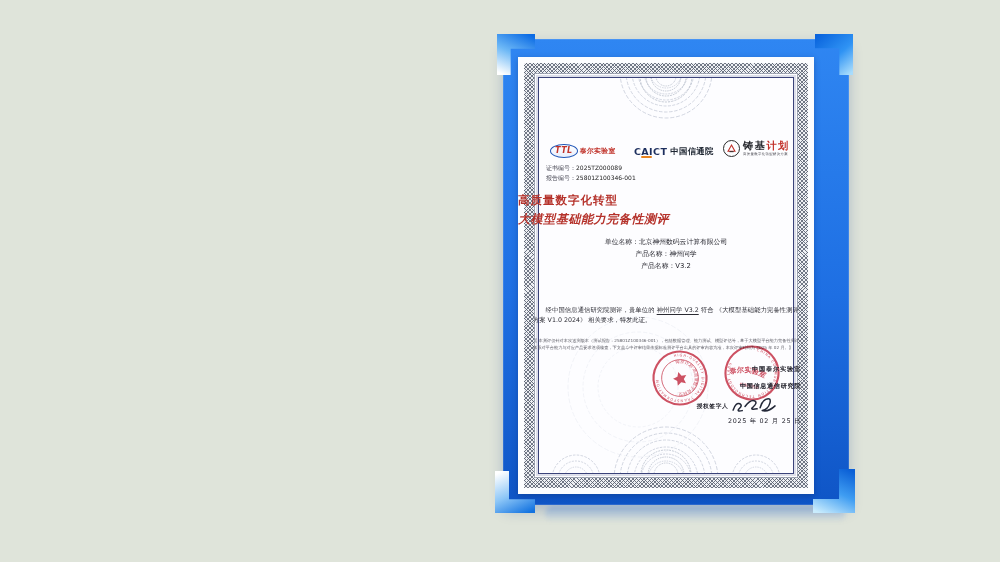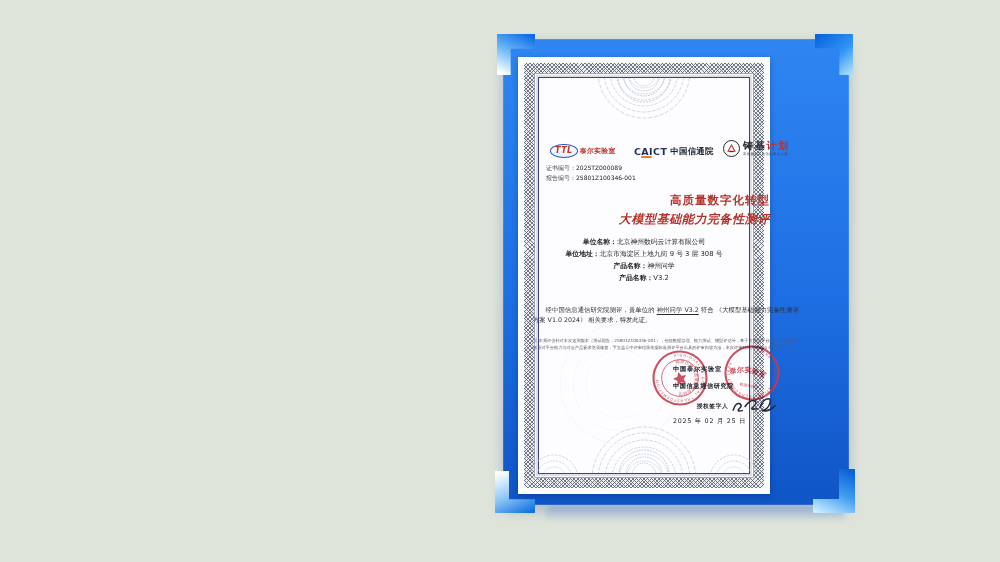--- a/index.html
+++ b/index.html
@@ -29,21 +29,21 @@
     clip-path:polygon(0 0,100% 0,100% 100%,64% 100%,64% 35%,0 35%);
     background:linear-gradient(140deg,#0a64dd 5%,#2f93f4 55%,#a8dcfc 95%);}
   .corner.bl{left:495px;top:471px;width:40px;height:42px;
     clip-path:polygon(0 0,35% 0,35% 67%,100% 67%,100% 100%,0 100%);
     background:linear-gradient(155deg,#ffffff 6%,#8cc6f7 52%,#1272e0 95%);}
   .corner.br{left:813px;top:469px;width:42px;height:44px;
     clip-path:polygon(62% 0,100% 0,100% 100%,0 100%,0 68%,62% 68%);
     background:linear-gradient(205deg,#0a5fd6 5%,#3f9df2 50%,#c9ecfd 95%);}
   
   .paper{
-    position:absolute;left:518px;top:57px;width:252px;height:437px;
+    position:absolute;left:518px;top:57px;width:296px;height:437px;
     background:#fcfdff;z-index:4;
     box-shadow:0 2px 6px rgba(10,30,80,.3);
   }
   .gband{position:absolute;inset:6px;
     background:
       repeating-linear-gradient(45deg,rgba(90,98,114,.85) 0 .7px,transparent .7px 2.6px),
       repeating-linear-gradient(-45deg,rgba(90,98,114,.85) 0 .7px,transparent .7px 2.6px),
       #eef0f4;}
   .ghole{position:absolute;inset:17px;background:#fdfdff;box-shadow:0 0 0 .8px #9aa1b0;}
   .grule{position:absolute;inset:20px;border:1.3px solid #3b437a;
@@ -69,36 +69,36 @@
   .zhuji-circle{width:15px;height:15px;border:1.3px solid #2a2a2a;border-radius:50%;
     display:flex;align-items:center;justify-content:center;flex:0 0 auto;}
   .zhuji-tri{width:11px;height:11px;display:block;}
   .zhuji-col{display:flex;flex-direction:column;line-height:1;}
   .zhuji-title{font-size:10.2px;font-weight:bold;letter-spacing:1.5px;white-space:nowrap;}
   .zhuji-dark{color:#23252b;} .zhuji-red{color:#c22f28;}
   .zhuji-sub{font-size:3.4px;color:#4a4a52;letter-spacing:.35px;margin-top:2px;white-space:nowrap;}
   
   .numbers{position:absolute;left:28px;top:106px;font-size:6px;line-height:9.5px;color:#222;}
   .numbers .lab{color:#4c4c58;}
-  .title{position:absolute;left:0;width:100%;text-align:right;color:#b5322b;font-weight:bold;}
+  .title{position:absolute;left:0;width:100%;text-align:left;color:#b5322b;font-weight:bold;}
   .title.l1{top:136px;font-size:11.5px;letter-spacing:1px;}
   .title.l2{top:154px;font-size:12px;letter-spacing:.6px;font-style:italic;}
   .fields{position:absolute;left:0;top:179px;width:100%;text-align:center;
     font-size:6.8px;line-height:12px;color:#26262e;}
-  .fields .lab{font-weight:bold;color:#1f1f27;}
+  .fields .lab{font-weight:normal;color:#1f1f27;}
   .statement{position:absolute;left:15px;top:248px;width:266px;
     font-size:6.3px;line-height:10.2px;color:#2a2a32;text-align:justify;text-indent:2em;}
   .statement .und{text-decoration:underline;text-underline-offset:1.5px;}
   .footnote{position:absolute;left:15px;top:281px;width:266px;
     font-size:4.2px;line-height:6.8px;color:#5a5a62;text-align:justify;}
   
   .stamp{position:absolute;opacity:.88;mix-blend-mode:multiply;z-index:5;}
   .stamp.left{left:133px;top:292px;width:58px;height:58px;transform:rotate(-16deg);}
   .stamp.right{left:205px;top:287px;width:58px;height:58px;transform:rotate(12deg);}
-  .issuer{position:absolute;left:155px;top:308px;width:128px;text-align:left;z-index:6;color:#22222c;}
+  .issuer{position:absolute;left:155px;top:308px;width:128px;text-align:right;z-index:6;color:#22222c;}
   .iss-lab{font-size:6.2px;font-weight:bold;letter-spacing:.8px;margin-bottom:8px;}
   .iss-inst{font-size:6.2px;font-weight:bold;letter-spacing:.6px;margin-bottom:6px;}
   .signer-row{display:flex;align-items:center;justify-content:center;gap:3px;margin-bottom:2px;height:18px;}
   .signer-label{font-size:5.8px;font-weight:bold;letter-spacing:.5px;}
   .sig{width:46px;height:18px;transform:rotate(-3deg);}
   .iss-date{font-size:6.4px;letter-spacing:.7px;color:#1e1e28;}
 </style>
 </head>
 <body>
 
@@ -194,21 +194,20 @@
     <div>
       <span class="lab">报告编号：</span><span>25801Z100346-001</span>
     </div>
   </div>
 
   <div class="title l1">高质量数字化转型</div>
   <div class="title l2">大模型基础能力完备性测评</div>
 
   <div class="fields">
     <div><span class="lab">单位名称：</span><span>北京神州数码云计算有限公司</span></div>
-    <div><span class="lab">单位地址：</span><span>北京市海淀区上地九街 9 号 3 层 308 号</span></div>
     <div><span class="lab">产品名称：</span><span>神州问学</span></div>
     <div><span class="lab">产品名称：</span><span>V3.2</span></div>
   </div>
 
   <div class="statement">
     <span>经中国信息通信研究院测评，贵单位的 </span><span class="und">神州问学 V3.2</span><span> 符合 </span><span>《大模型基础能力完备性测评方案 V1.0 2024》</span><span> 相关要求，特发此证。</span>
   </div>
 
   <div class="footnote">【 本测评仅针对本次送测版本（测试报告：25801Z100346-001），包括数据管理、能力测试、模型评估等，基于大模型平台能力完备性测评体系对平台能力与对应产品要求逐项核查，下文盖章中评审结果依据标准测评平台出具的评审内容为准，本次评审时间为 2025 年 02 月。】</div>
 

